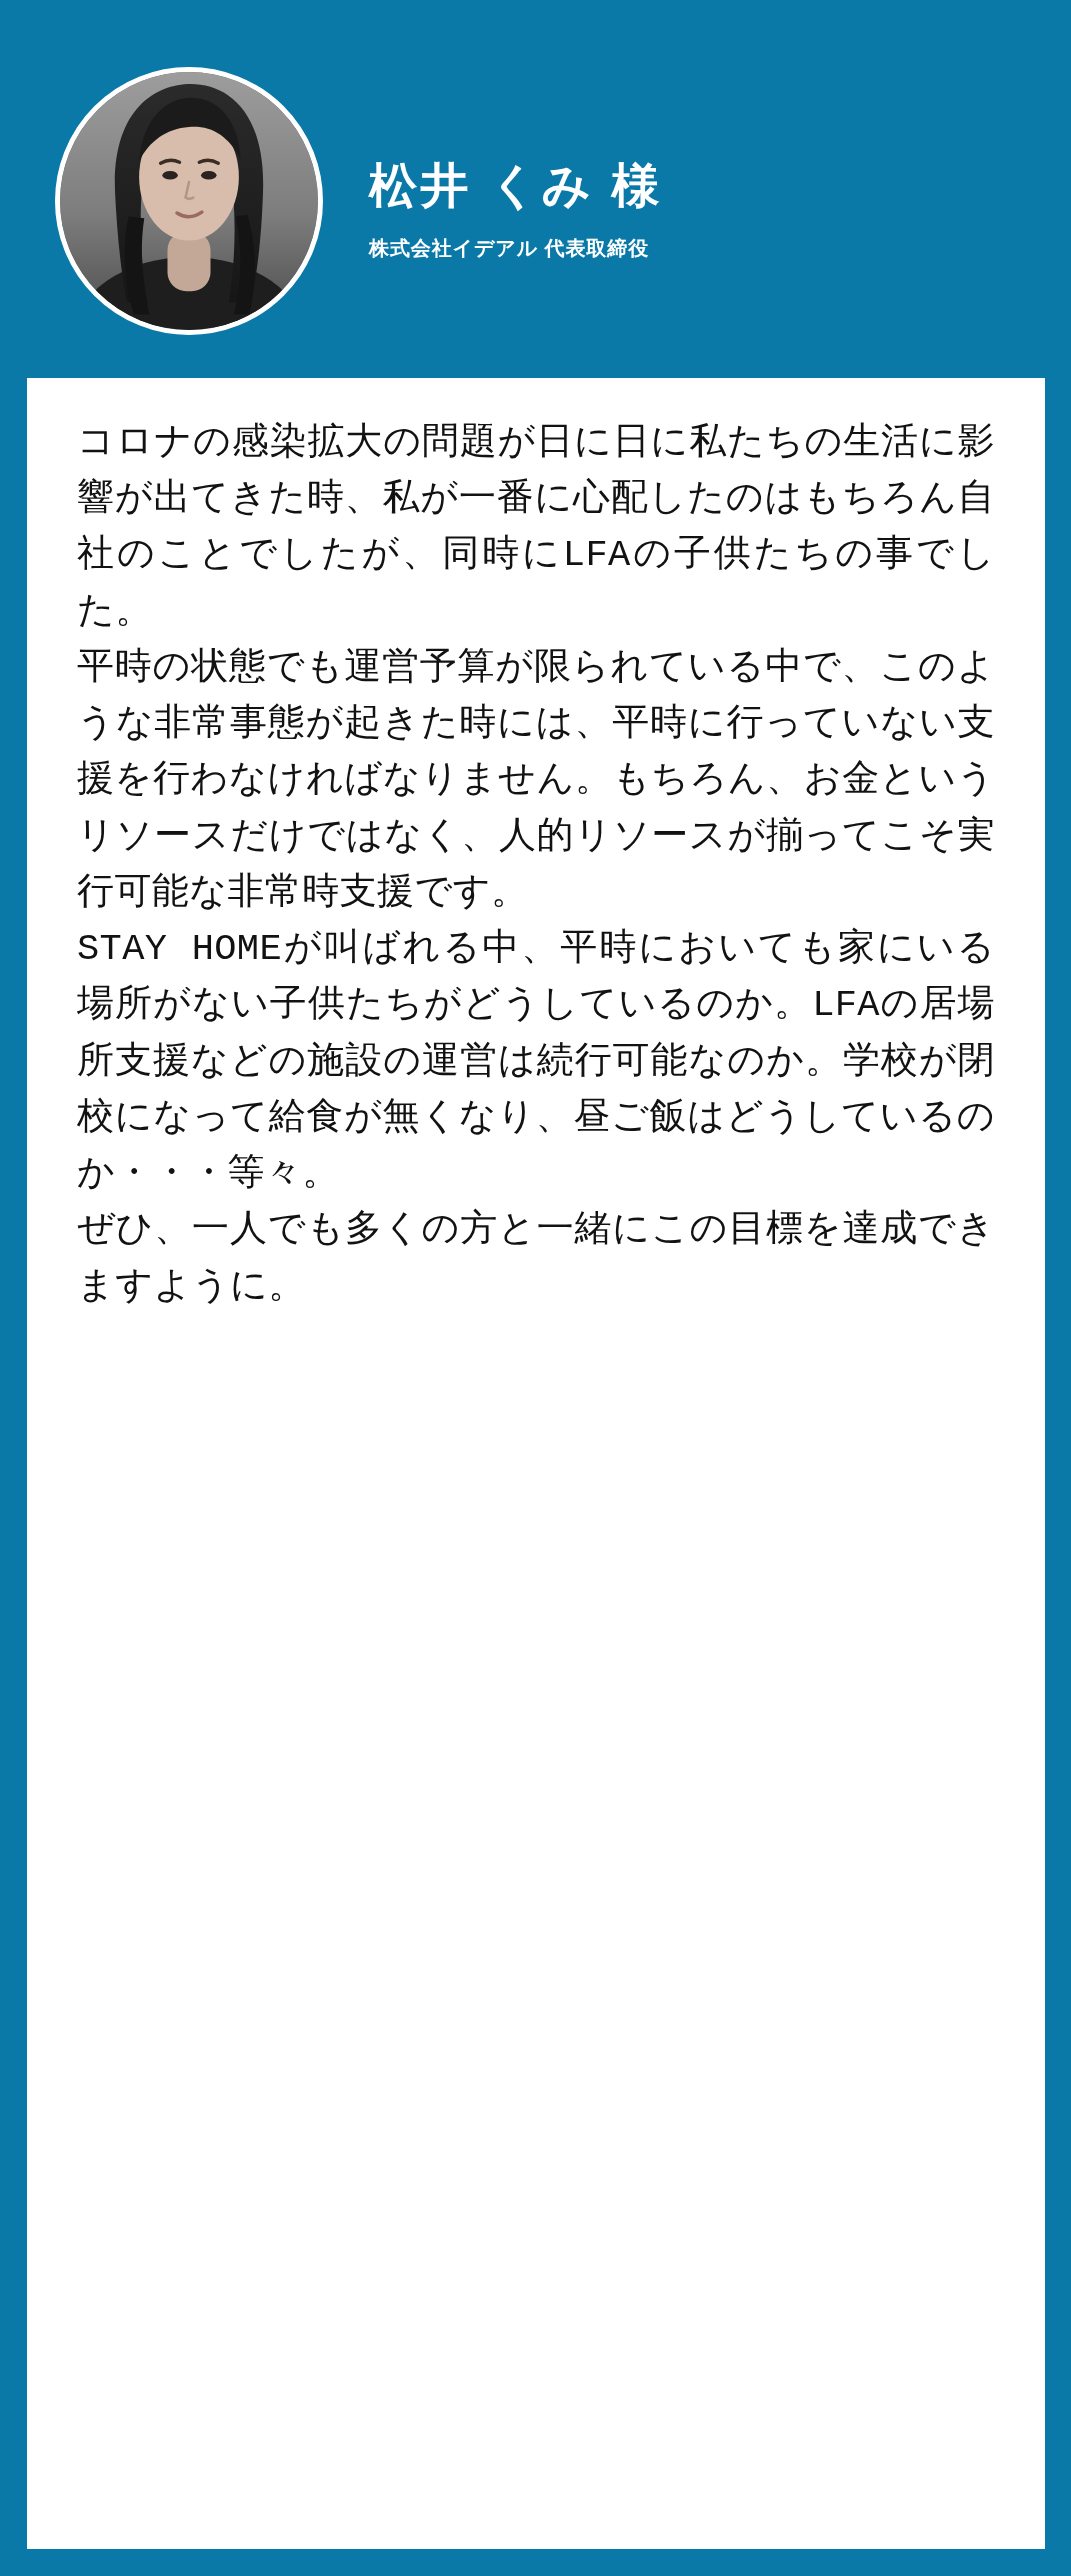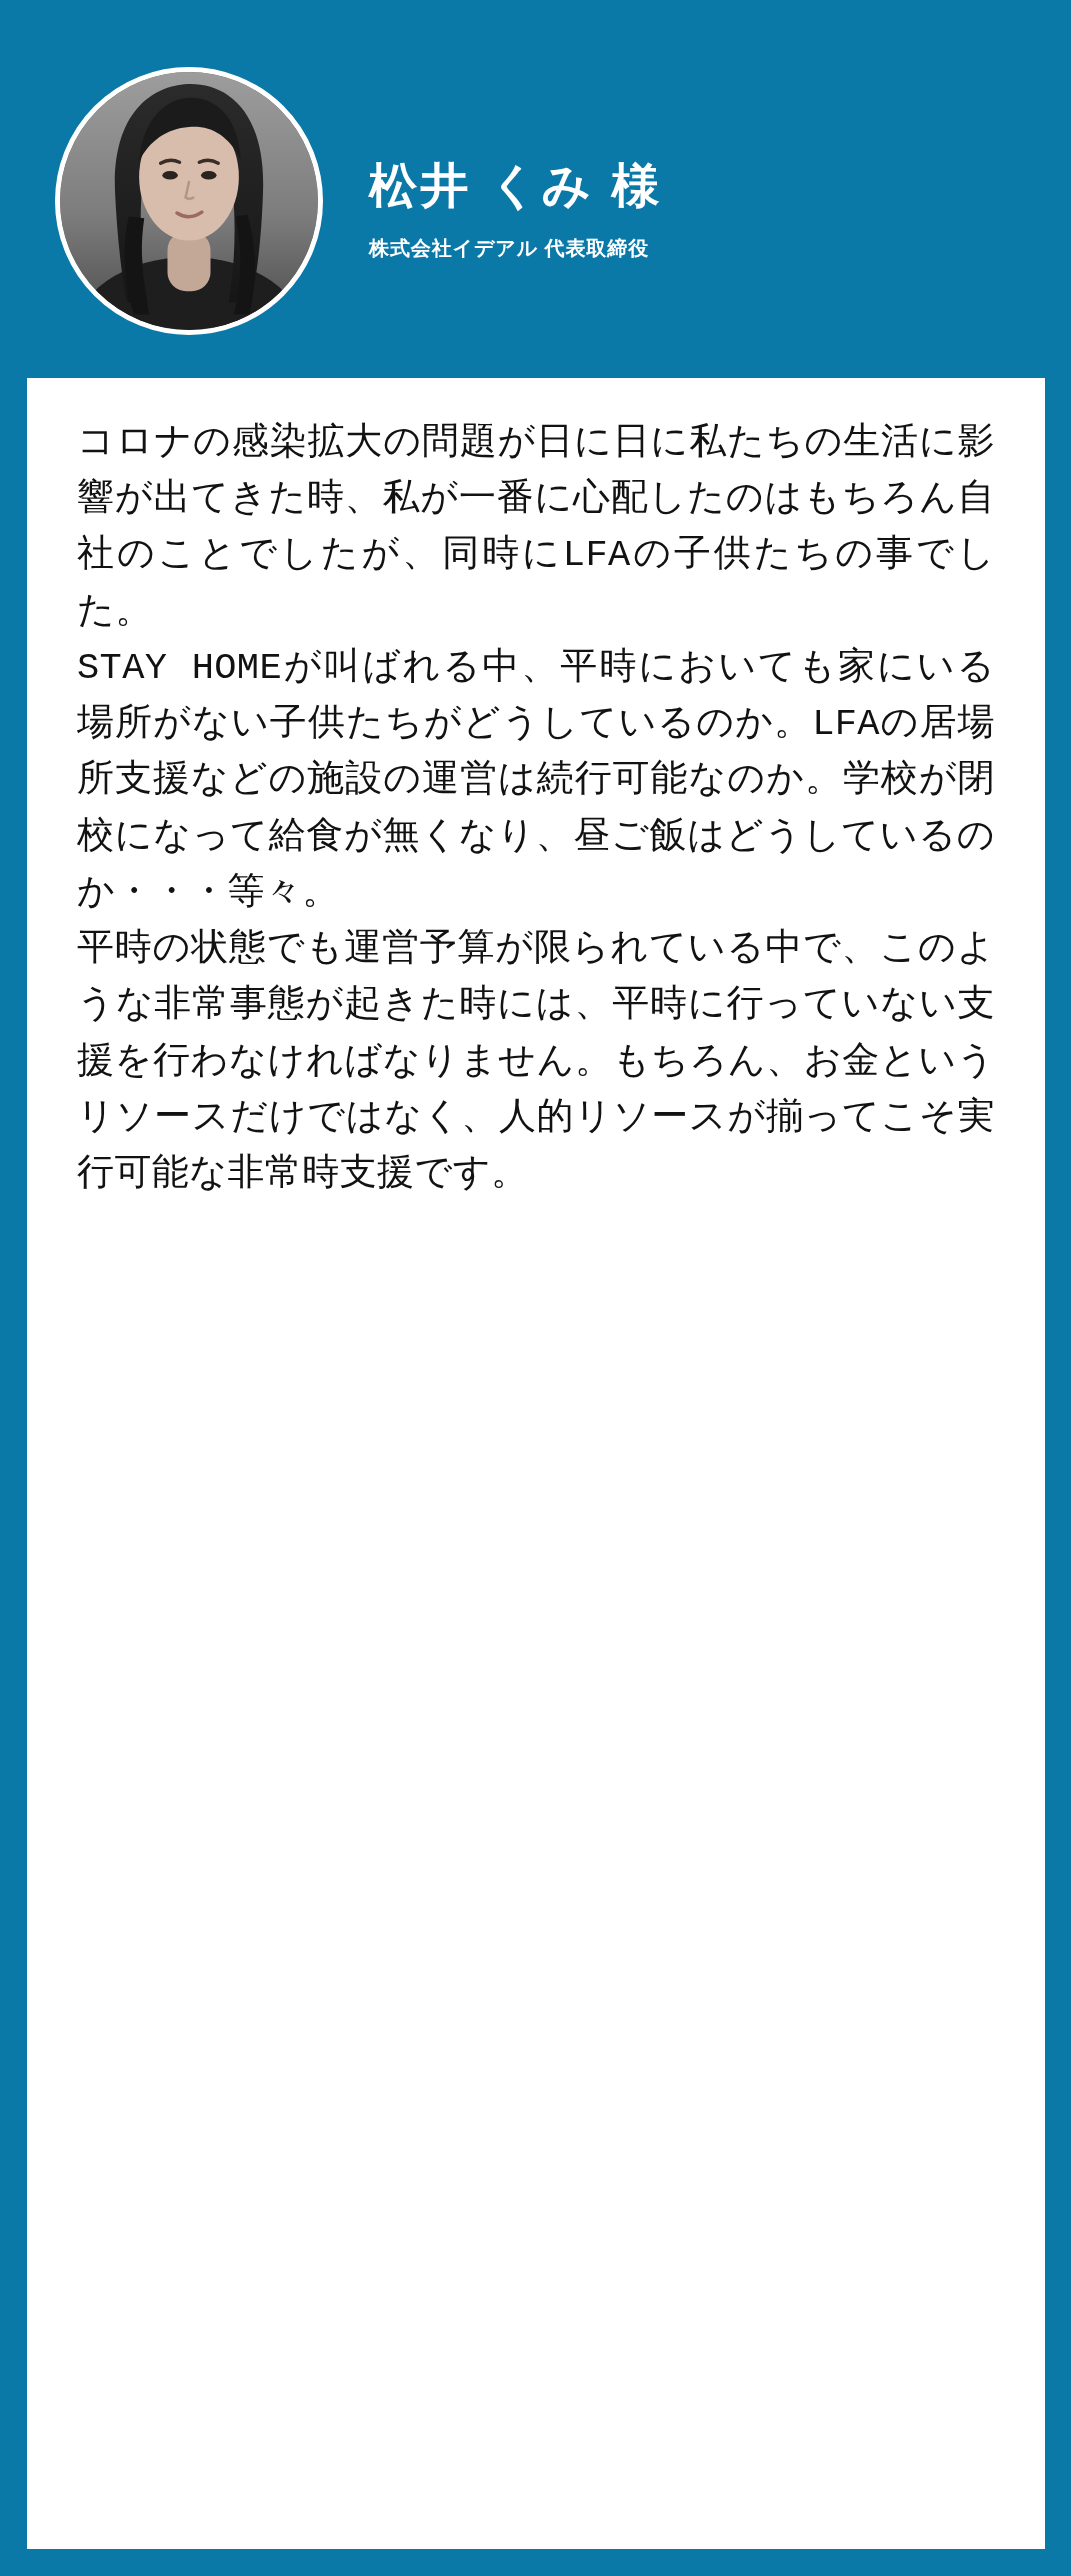--- a/index.html
+++ b/index.html
@@ -143,18 +143,19 @@
     </div>
 
     <div class="header-text">
       <h1 class="person-name">松井 くみ 様</h1>
       <p class="person-title">株式会社イデアル 代表取締役</p>
     </div>
   </div>
 
   <div class="card">
     <p>コロナの感染拡大の問題が日に日に私たちの生活に影響が出てきた時、私が一番に心配したのはもちろん自社のことでしたが、同時にLFAの子供たちの事でした。</p>
+    <p>平時の状態でも運営予算が限られている中で、このような非常事態が起きた時には、平時に行っていない支援を行わなければなりません。もちろん、お金というリソースだけではなく、人的リソースが揃ってこそ実行可能な非常時支援です。</p>
     <p>STAY HOMEが叫ばれる中、平時においても家にいる場所がない子供たちがどうしているのか。LFAの居場所支援などの施設の運営は続行可能なのか。学校が閉校になって給食が無くなり、昼ご飯はどうしているのか・・・等々。</p>
-    <p>平時の状態でも運営予算が限られている中で、このような非常事態が起きた時には、平時に行っていない支援を行わなければなりません。もちろん、お金というリソースだけではなく、人的リソースが揃ってこそ実行可能な非常時支援です。</p>
+    <p>ぜひ、一人でも多くの方と一緒にこの目標を達成できますように。</p>
   </div>
 
 </div>
 
 
 </body></html>

